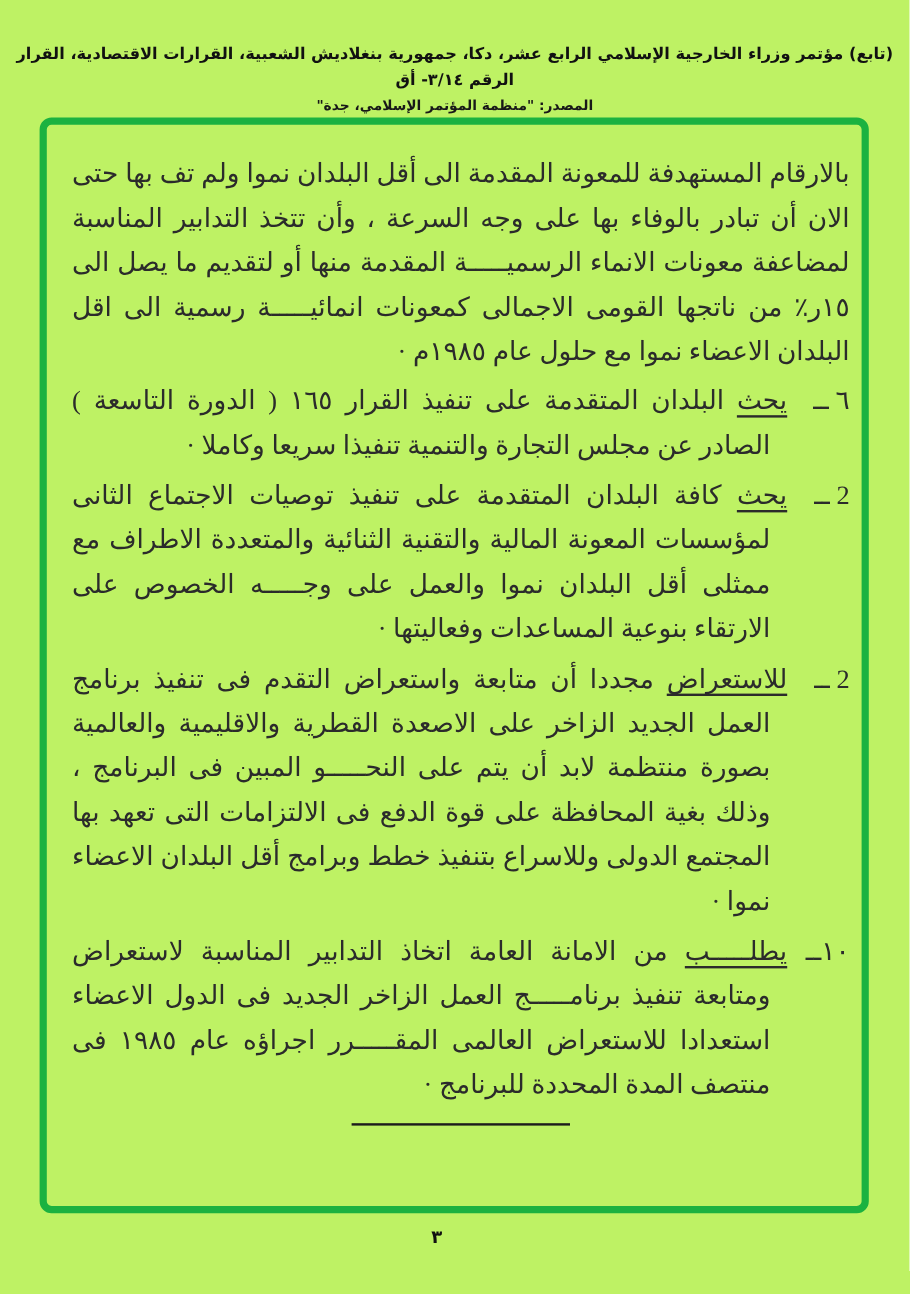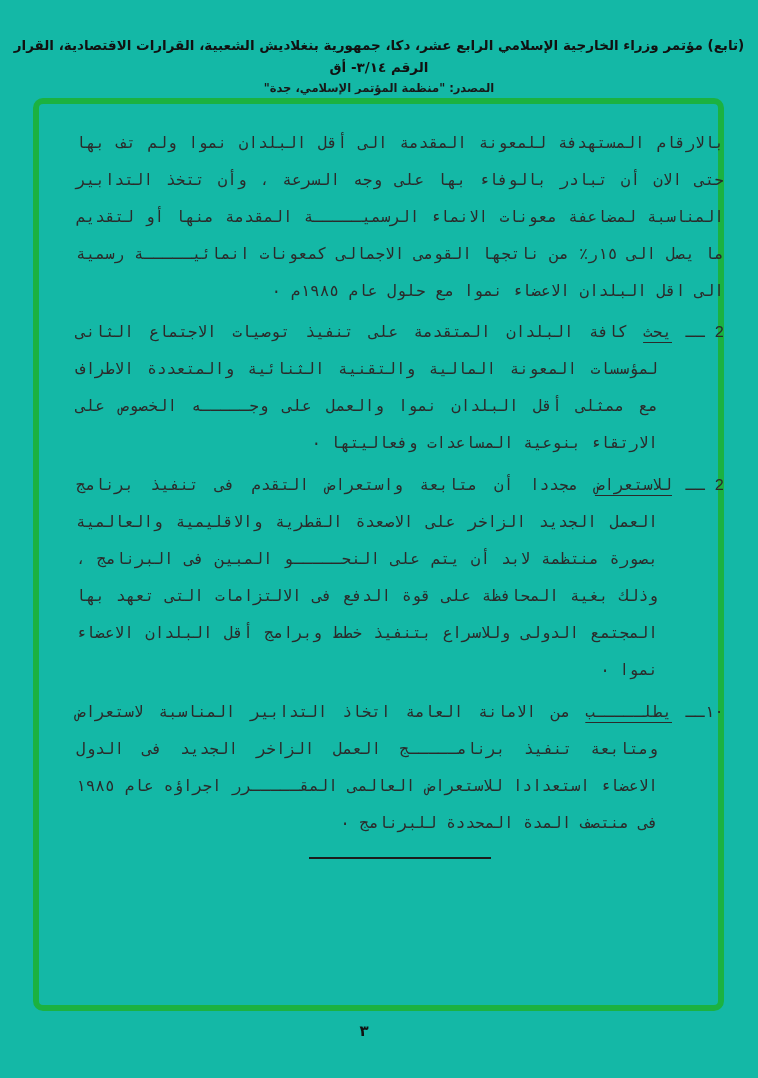--- a/index.html
+++ b/index.html
@@ -5,21 +5,21 @@
   html, body {
     margin: 0;
     padding: 0;
     background: #ffffff;
     font-family: "DejaVu Sans", sans-serif;
   }
   .page {
     position: relative;
     width: 758px;
     height: 1078px;
-    background: #14b8a6;
+    background: #bef264;
     overflow: hidden;
     color: #232323;
   }
   
   .header {
     position: absolute;
     top: 34px;
     left: 0;
     width: 758px;
     text-align: center;
@@ -45,29 +45,29 @@
     top: 98px;
     width: 691px;
     height: 913px;
     border: 6px solid #1bb240;
     border-radius: 10px;
     box-sizing: border-box;
   }
   
   .doc-body {
     position: absolute;
-    left: 76px;
+    left: 60px;
     top: 126px;
     width: 648px;
     direction: rtl;
     text-align: justify;
-    font-size: 16px;
+    font-size: 22px;
     line-height: 37px;
     color: #2b2b2b;
-    font-family: Liberation Mono, monospace;
+    font-family: Liberation Serif, serif;
   }
   .intro {
     margin: 0 0 4px 0;
   }
   .item {
     margin: 0 0 5px 0;
     padding-right: 66px;
     text-indent: -66px;
   }
   .item .num {
@@ -108,20 +108,23 @@
     <div class="header-line1">(تابع) مؤتمر وزراء الخارجية الإسلامي الرابع عشر، دكا، جمهورية بنغلاديش الشعبية، القرارات الاقتصادية، القرار الرقم ٣/١٤- أق</div>
     <div class="header-line2">المصدر: "منظمة المؤتمر الإسلامي، جدة"</div>
   </div>
 
   <div class="green-frame"></div>
 
   <div class="doc-body">
 
     <p class="intro">بالارقام المستهدفة للمعونة المقدمة الى أقل البلدان نموا ولم تف بها حتى الان أن تبادر بالوفاء بها على وجه السرعة ، وأن تتخذ التدابير المناسبة لمضاعفة معونات الانماء الرسميـــــة المقدمة منها أو لتقديم ما يصل الى ١٥ر٪ من ناتجها القومى الاجمالى كمعونات انمائيـــــة رسمية الى اقل البلدان الاعضاء نموا مع حلول عام ١٩٨٥م ·</p>
 
+    <div class="item">
+      <span class="num">٦ ــ</span><span class="kw">يحث</span><span> البلدان المتقدمة على تنفيذ القرار ١٦٥ ( الدورة التاسعة ) الصادر عن مجلس التجارة والتنمية تنفيذا سريعا وكاملا ·</span>
+    </div>
 
     <div class="item">
       <span class="num">2 ــ</span><span class="kw">يحث</span><span> كافة البلدان المتقدمة على تنفيذ توصيات الاجتماع الثانى لمؤسسات المعونة المالية والتقنية الثنائية والمتعددة الاطراف مع ممثلى أقل البلدان نموا والعمل على وجـــــه الخصوص على الارتقاء بنوعية المساعدات وفعاليتها ·</span>
     </div>
 
 
     <div class="item">
       <span class="num">2 ــ</span><span class="kw">للاستعراض</span><span> مجددا أن متابعة واستعراض التقدم فى تنفيذ برنامج العمل الجديد الزاخر على الاصعدة القطرية والاقليمية والعالمية بصورة منتظمة لابد أن يتم على النحـــــو المبين فى البرنامج ، وذلك بغية المحافظة على قوة الدفع فى الالتزامات التى تعهد بها المجتمع الدولى وللاسراع بتنفيذ خطط وبرامج أقل البلدان الاعضاء نموا ·</span>
     </div>
 

